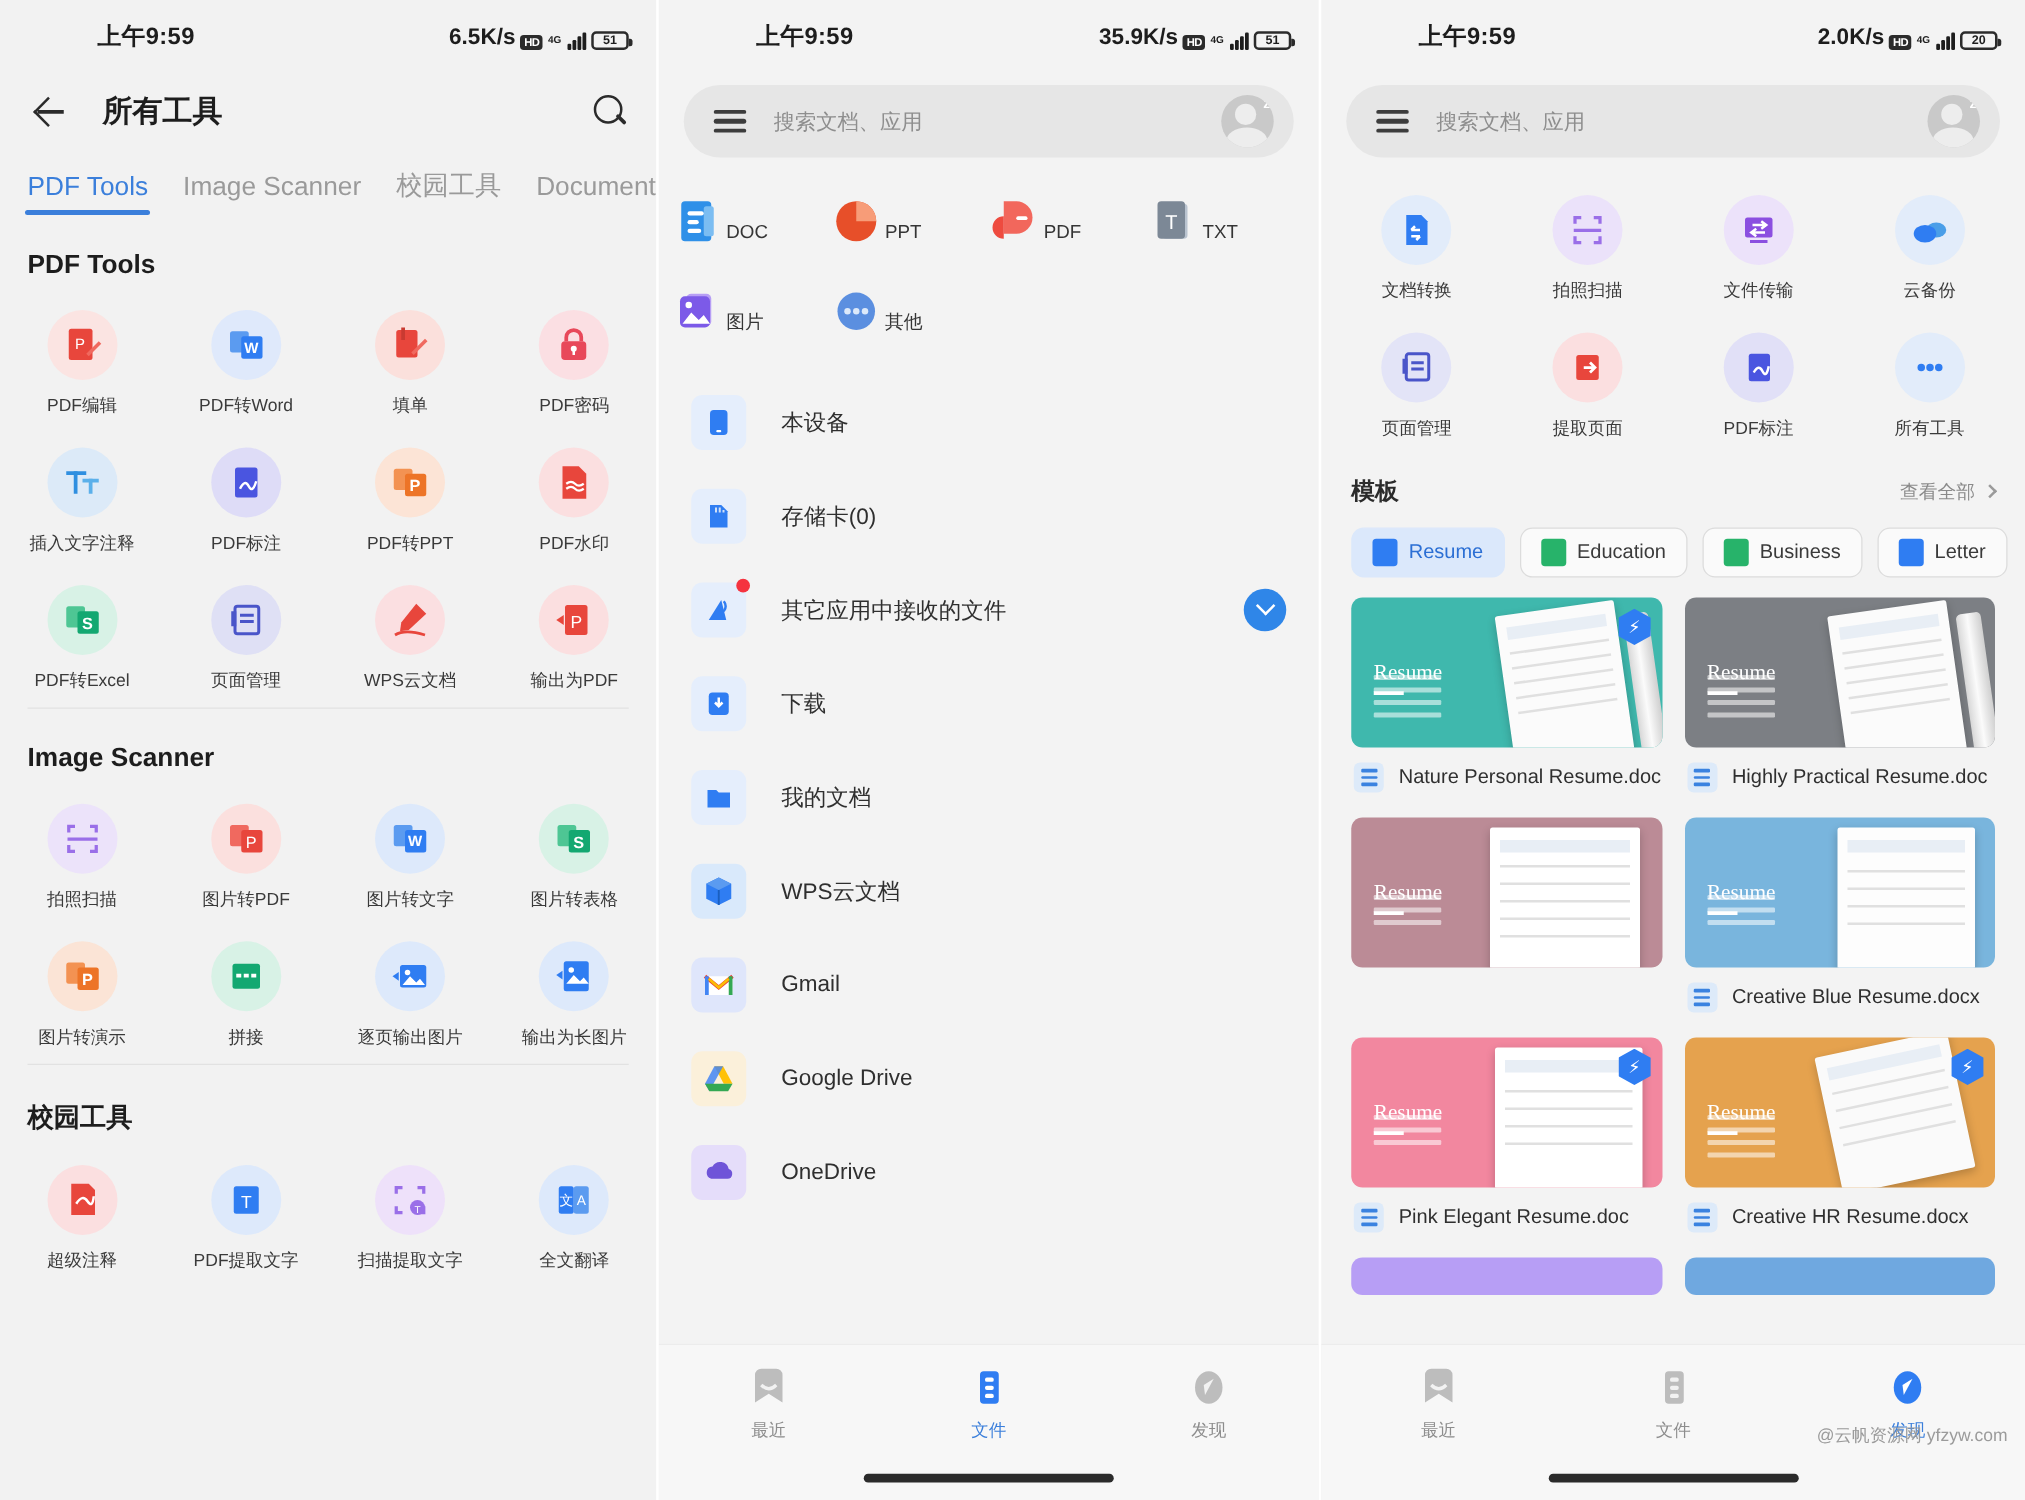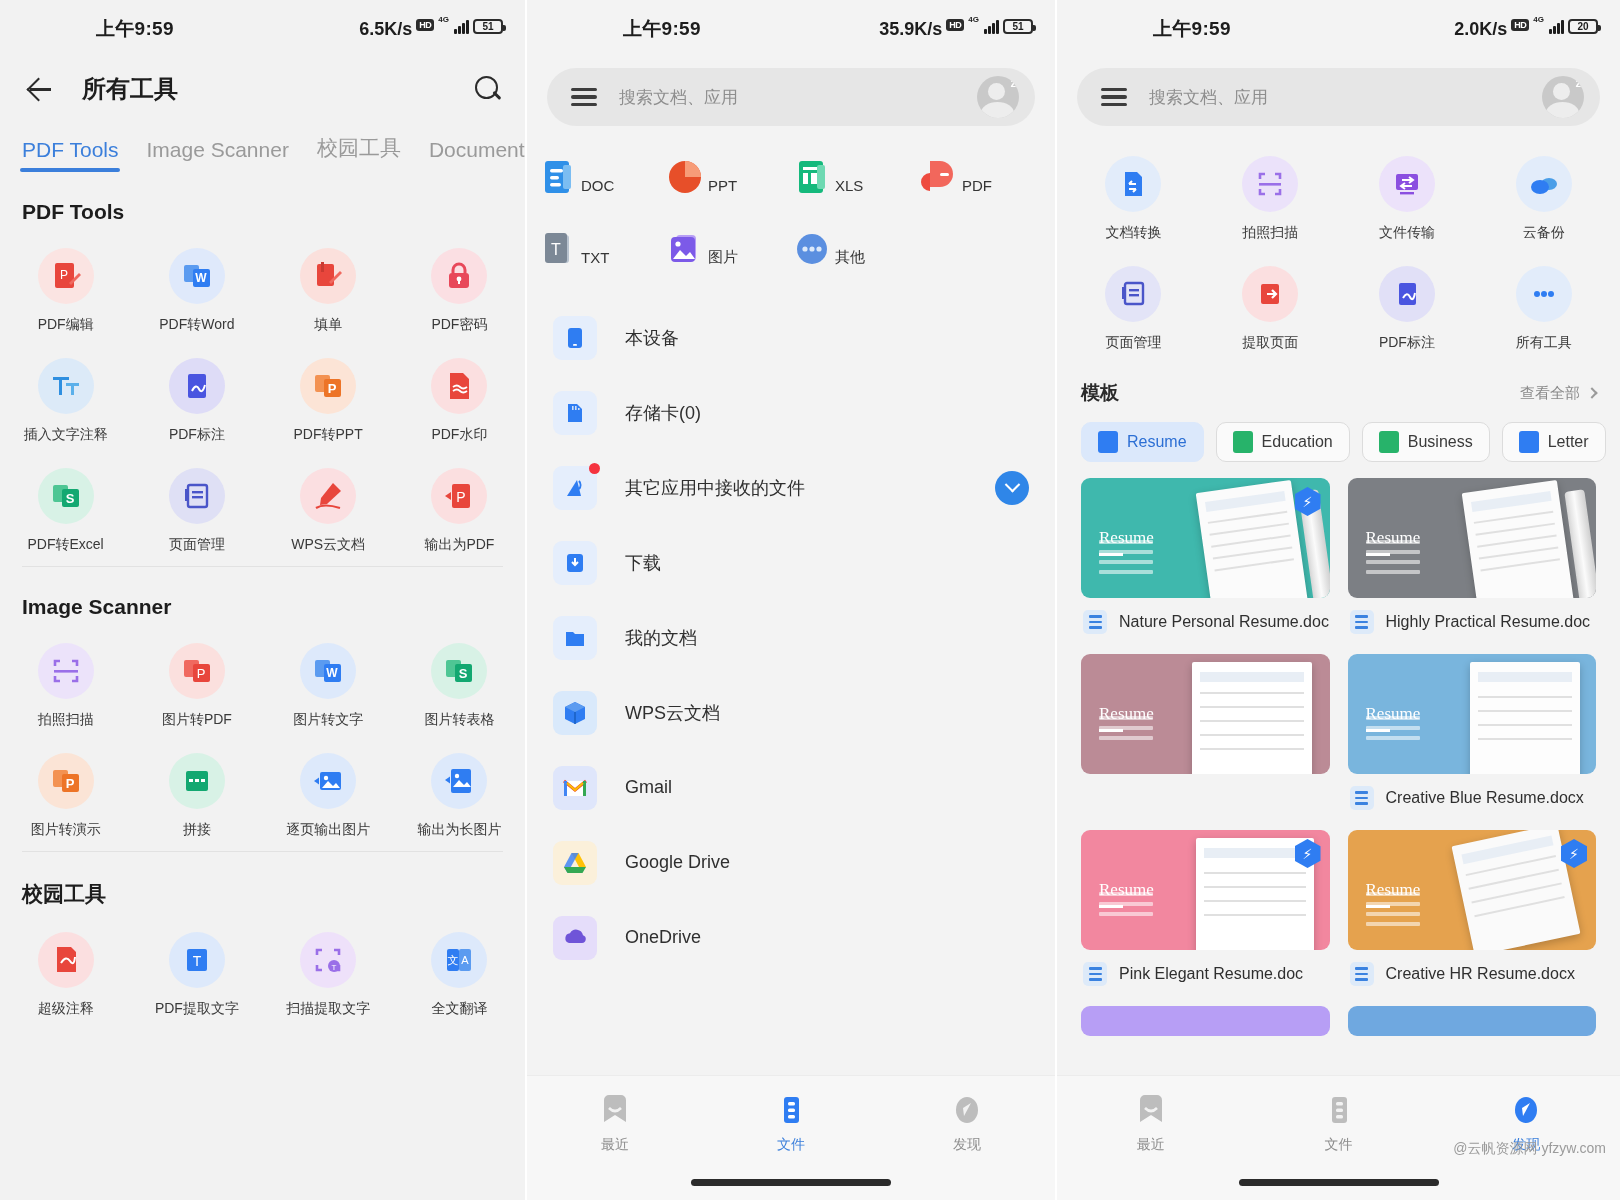--- a/index.html
+++ b/index.html
@@ -11,24 +11,24 @@
   }
   .panel { position:relative; height:1200px; background:#f3f3f3; overflow:hidden; }
   .panel1 { width:525px; background:#f2f2f2; }
   .panel2 { width:530px; background:#f3f3f3; border-left:2px solid #fff; }
   .panel3 { width:565px; background:#f3f3f3; border-left:2px solid #fff; }
 
   
   .statusbar {
     height:58px; display:flex; align-items:center;
     font-size:19px; font-weight:bold; color:#1d1d1d;
-    padding:16px 22px; position:relative;margin-left:18px;
+    padding:16px 22px; position:relative;
   }
   .sb-time { margin-left:56px; letter-spacing:.3px; }
-  .sb-right { margin-left:auto; display:flex; align-items:flex-start; gap:4px; }
+  .sb-right { margin-left:auto; display:flex; align-items:flex-end; gap:4px; }
   .sb-speed { font-size:18px; font-weight:bold; }
   .sb-hd {
     font-size:9px; font-weight:bold; color:#fff; background:#2b2b2b;
     border-radius:3px; padding:1px 3px; letter-spacing:-.5px;
   }
   .sb-sig { display:flex; align-items:flex-end; gap:1px; height:15px; position:relative; }
   .sb-sig i { display:block; width:3px; background:#1d1d1d; border-radius:1px; }
   .sb-4g { font-size:8px; font-weight:bold; position:relative; top:-4px; margin-right:1px; }
   .sb-batt {
     width:30px; height:15px; border:2px solid #2b2b2b; border-radius:4px;
@@ -547,30 +547,20 @@
     </div>
     <div class="ftcell">
       <svg width="44" height="44" viewBox="0 0 44 44">
           <circle cx="21" cy="21" r="16" fill="#e74f29"></circle>
           <path d="M21 21 V5 a16 16 0 0 1 16 16 Z" fill="#f79c78"></path>
         </svg>
       <div class="ftlabel">PPT</div>
     </div>
     <div class="ftcell">
       <svg width="44" height="44" viewBox="0 0 44 44">
-          <rect x="8" y="5" width="24" height="32" rx="3" fill="#15b97c"></rect>
-          <rect x="26" y="9" width="8" height="24" rx="2" fill="#6ed9b2"></rect>
-          <rect x="12" y="11" width="14" height="3" fill="#fff"></rect>
-          <rect x="12" y="17" width="5" height="11" fill="#fff"></rect>
-          <rect x="20" y="17" width="6" height="11" fill="#fff"></rect>
-        </svg>
-      <div class="ftlabel">XLS</div>
-    </div>
-    <div class="ftcell">
-      <svg width="44" height="44" viewBox="0 0 44 44">
           <path d="M12 5 h10 a13 13 0 0 1 0 26 h-10 Z" fill="#f2675c"></path>
           <path d="M12 17 a9 9 0 0 0 0 18 Z" fill="#ee4b3f"></path>
           <rect x="22" y="17" width="9" height="3" rx="1.5" fill="#fff"></rect>
         </svg>
       <div class="ftlabel">PDF</div>
     </div>
     <div class="ftcell">
       <svg width="44" height="44" viewBox="0 0 44 44">
           <rect x="12" y="7" width="20" height="28" rx="3" fill="#b9c3cf"></rect>
           <rect x="8" y="5" width="22" height="30" rx="3" fill="#7c8896"></rect>

